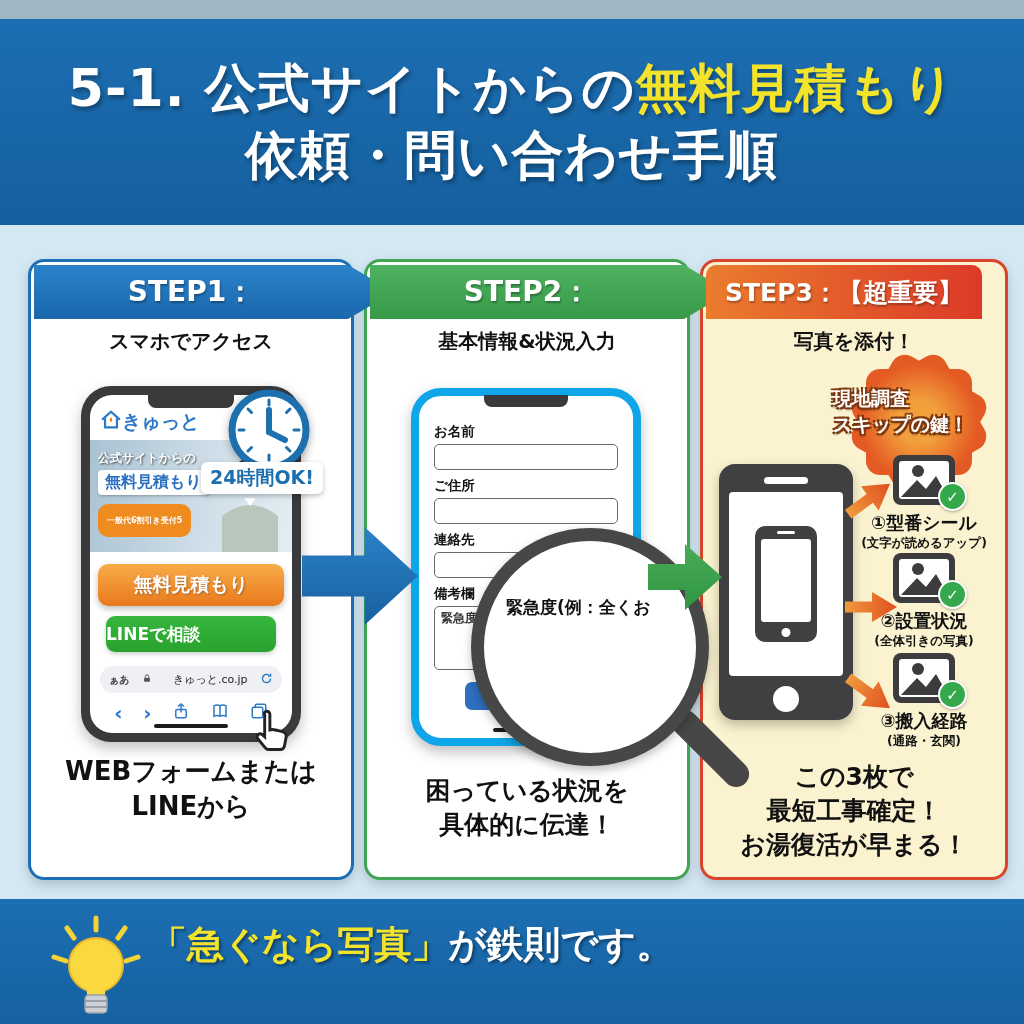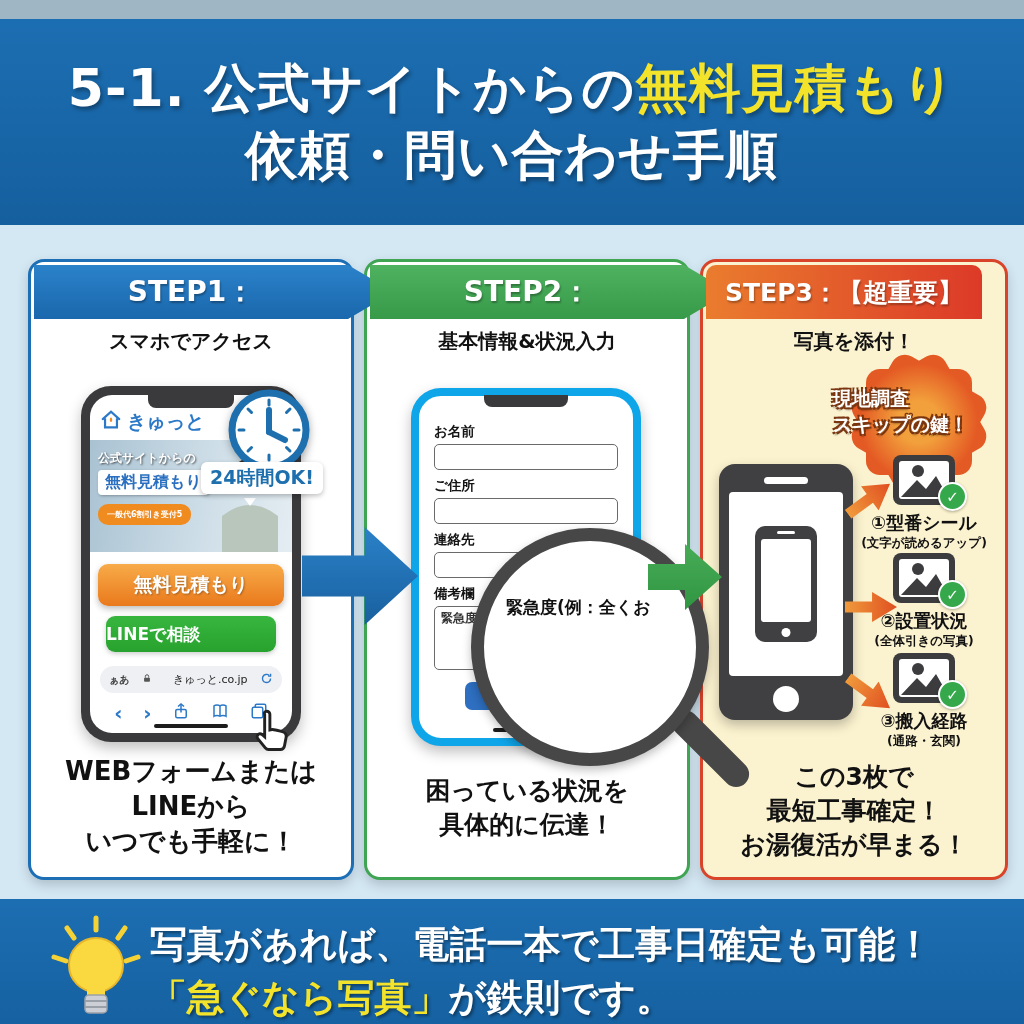--- a/index.html
+++ b/index.html
@@ -57,30 +57,30 @@
     background:linear-gradient(180deg,#49ad58,#2f9440);
     clip-path:polygon(0 32%,50% 32%,50% 4%,100% 50%,50% 96%,50% 68%,0 68%);}
 
   
   .ph1{position:absolute;left:50px;top:124px;width:220px;height:356px;background:#3a3a3c;
     border-radius:30px;padding:9px;box-sizing:border-box;box-shadow:0 6px 14px rgba(0,0,0,.25);}
   .ph1-screen{position:relative;width:100%;height:100%;background:#fff;border-radius:22px;overflow:visible;}
   .ph1-clip{position:relative;width:100%;height:100%;border-radius:22px;overflow:hidden;}
   .ph1-notch{position:absolute;top:0;left:50%;transform:translateX(-50%);width:86px;height:13px;
     background:#3a3a3c;border-radius:0 0 8px 8px;z-index:3;}
-  .logo-row{display:flex;align-items:center;gap:5px;padding:14px 10px 5px;}
+  .logo-row{display:flex;align-items:center;padding:14px 10px 5px;}
   .logo-text{font-size:19px;font-weight:bold;color:#2c79c8;}
   .hero{position:relative;height:112px;background:linear-gradient(100deg,#a9c2d2 0%,#cdddе7 55%,#e4edf2 100%);
     background:linear-gradient(100deg,#a9c2d2 0%,#cddde7 55%,#e4edf2 100%);overflow:hidden;}
   .hero-l1{position:absolute;left:8px;top:10px;color:#fff;font-size:12px;font-weight:bold;
     text-shadow:1px 1px 2px rgba(0,0,0,.65);}
   .hero-l2{position:absolute;left:8px;top:30px;background:#fff;color:#2a6fc0;font-weight:bold;
     font-size:16px;padding:2px 7px;border-radius:4px;box-shadow:1px 1px 3px rgba(0,0,0,.3);}
   .hero-pill{position:absolute;left:8px;top:64px;background:#ef8b1f;color:#fff;font-size:8px;
-    font-weight:bold;padding:5px 9px;border-radius:10px;white-space:nowrap;}
+    font-weight:bold;padding:11px 9px;border-radius:10px;white-space:nowrap;}
   .hero-person{position:absolute;right:0px;top:6px;width:84px;height:106px;}
   .cta-main{position:relative;margin:12px 8px 0;height:42px;
     background:linear-gradient(180deg,#f8ab49,#e9791c);border-radius:10px;display:flex;
     align-items:center;justify-content:center;color:#fff;font-size:19px;font-weight:bold;
     box-shadow:0 3px 6px rgba(0,0,0,.25);text-shadow:1px 1px 2px rgba(0,0,0,.3);}
   .cursor{position:absolute;right:-6px;bottom:-24px;width:50px;height:50px;z-index:5;}
   .cta-line{margin:10px 16px 0;height:36px;background:linear-gradient(180deg,#37b63e,#27a22e);
     border-radius:9px;display:flex;align-items:center;color:#fff;
     font-size:17px;font-weight:bold;box-shadow:0 2px 5px rgba(0,0,0,.2);}
   .browser{margin:14px 10px 0;height:27px;background:#eef0f3;border-radius:14px;display:flex;
@@ -279,21 +279,20 @@
           <line x1="42" y1="44" x2="42" y2="22"></line>
             <line x1="42" y1="44" x2="58" y2="52"></line>
         </g>
       </svg>
     </span>
     <div class="clock-label">24時間OK!</div>
 
     <div class="caption cap1">
       <div>WEBフォームまたは</div>
       <div>LINEから</div>
-      <div>いつでも手軽に！</div>
     </div>
   </div>
 
   <div class="card card2">
     <div class="step-sub">基本情報&amp;状況入力</div>
 
     <div class="ph2">
       <div class="ph2-notch"></div>
       <div class="form">
         <div class="f-label">お名前</div>
@@ -418,20 +417,19 @@
           <line x1="92" y1="42" x2="80" y2="46"></line>
         </g>
         <circle cx="50" cy="50" r="27" fill="#f9d840" stroke="#e8b62a" stroke-width="2"></circle>
         <path d="M41 74 h18 v6 h-18 z" fill="#f9d840"></path>
         <rect x="39" y="80" width="22" height="18" rx="4" fill="#ccd0d6" stroke="#9aa0a8" stroke-width="1.5"></rect>
         <line x1="39" y1="86" x2="61" y2="86" stroke="#9aa0a8" stroke-width="2"></line>
         <line x1="39" y1="92" x2="61" y2="92" stroke="#9aa0a8" stroke-width="2"></line>
       </svg>
     </span>
     <div class="f-text">
-      <div class="f-line">写真があれば、電話一本で工事日確定も可能！</div>
       <div class="f-line">
         <span class="hl">「急ぐなら写真」</span><span>が鉄則です。</span>
       </div>
     </div>
   </div>
 
 </div>
 
 </body></html>

